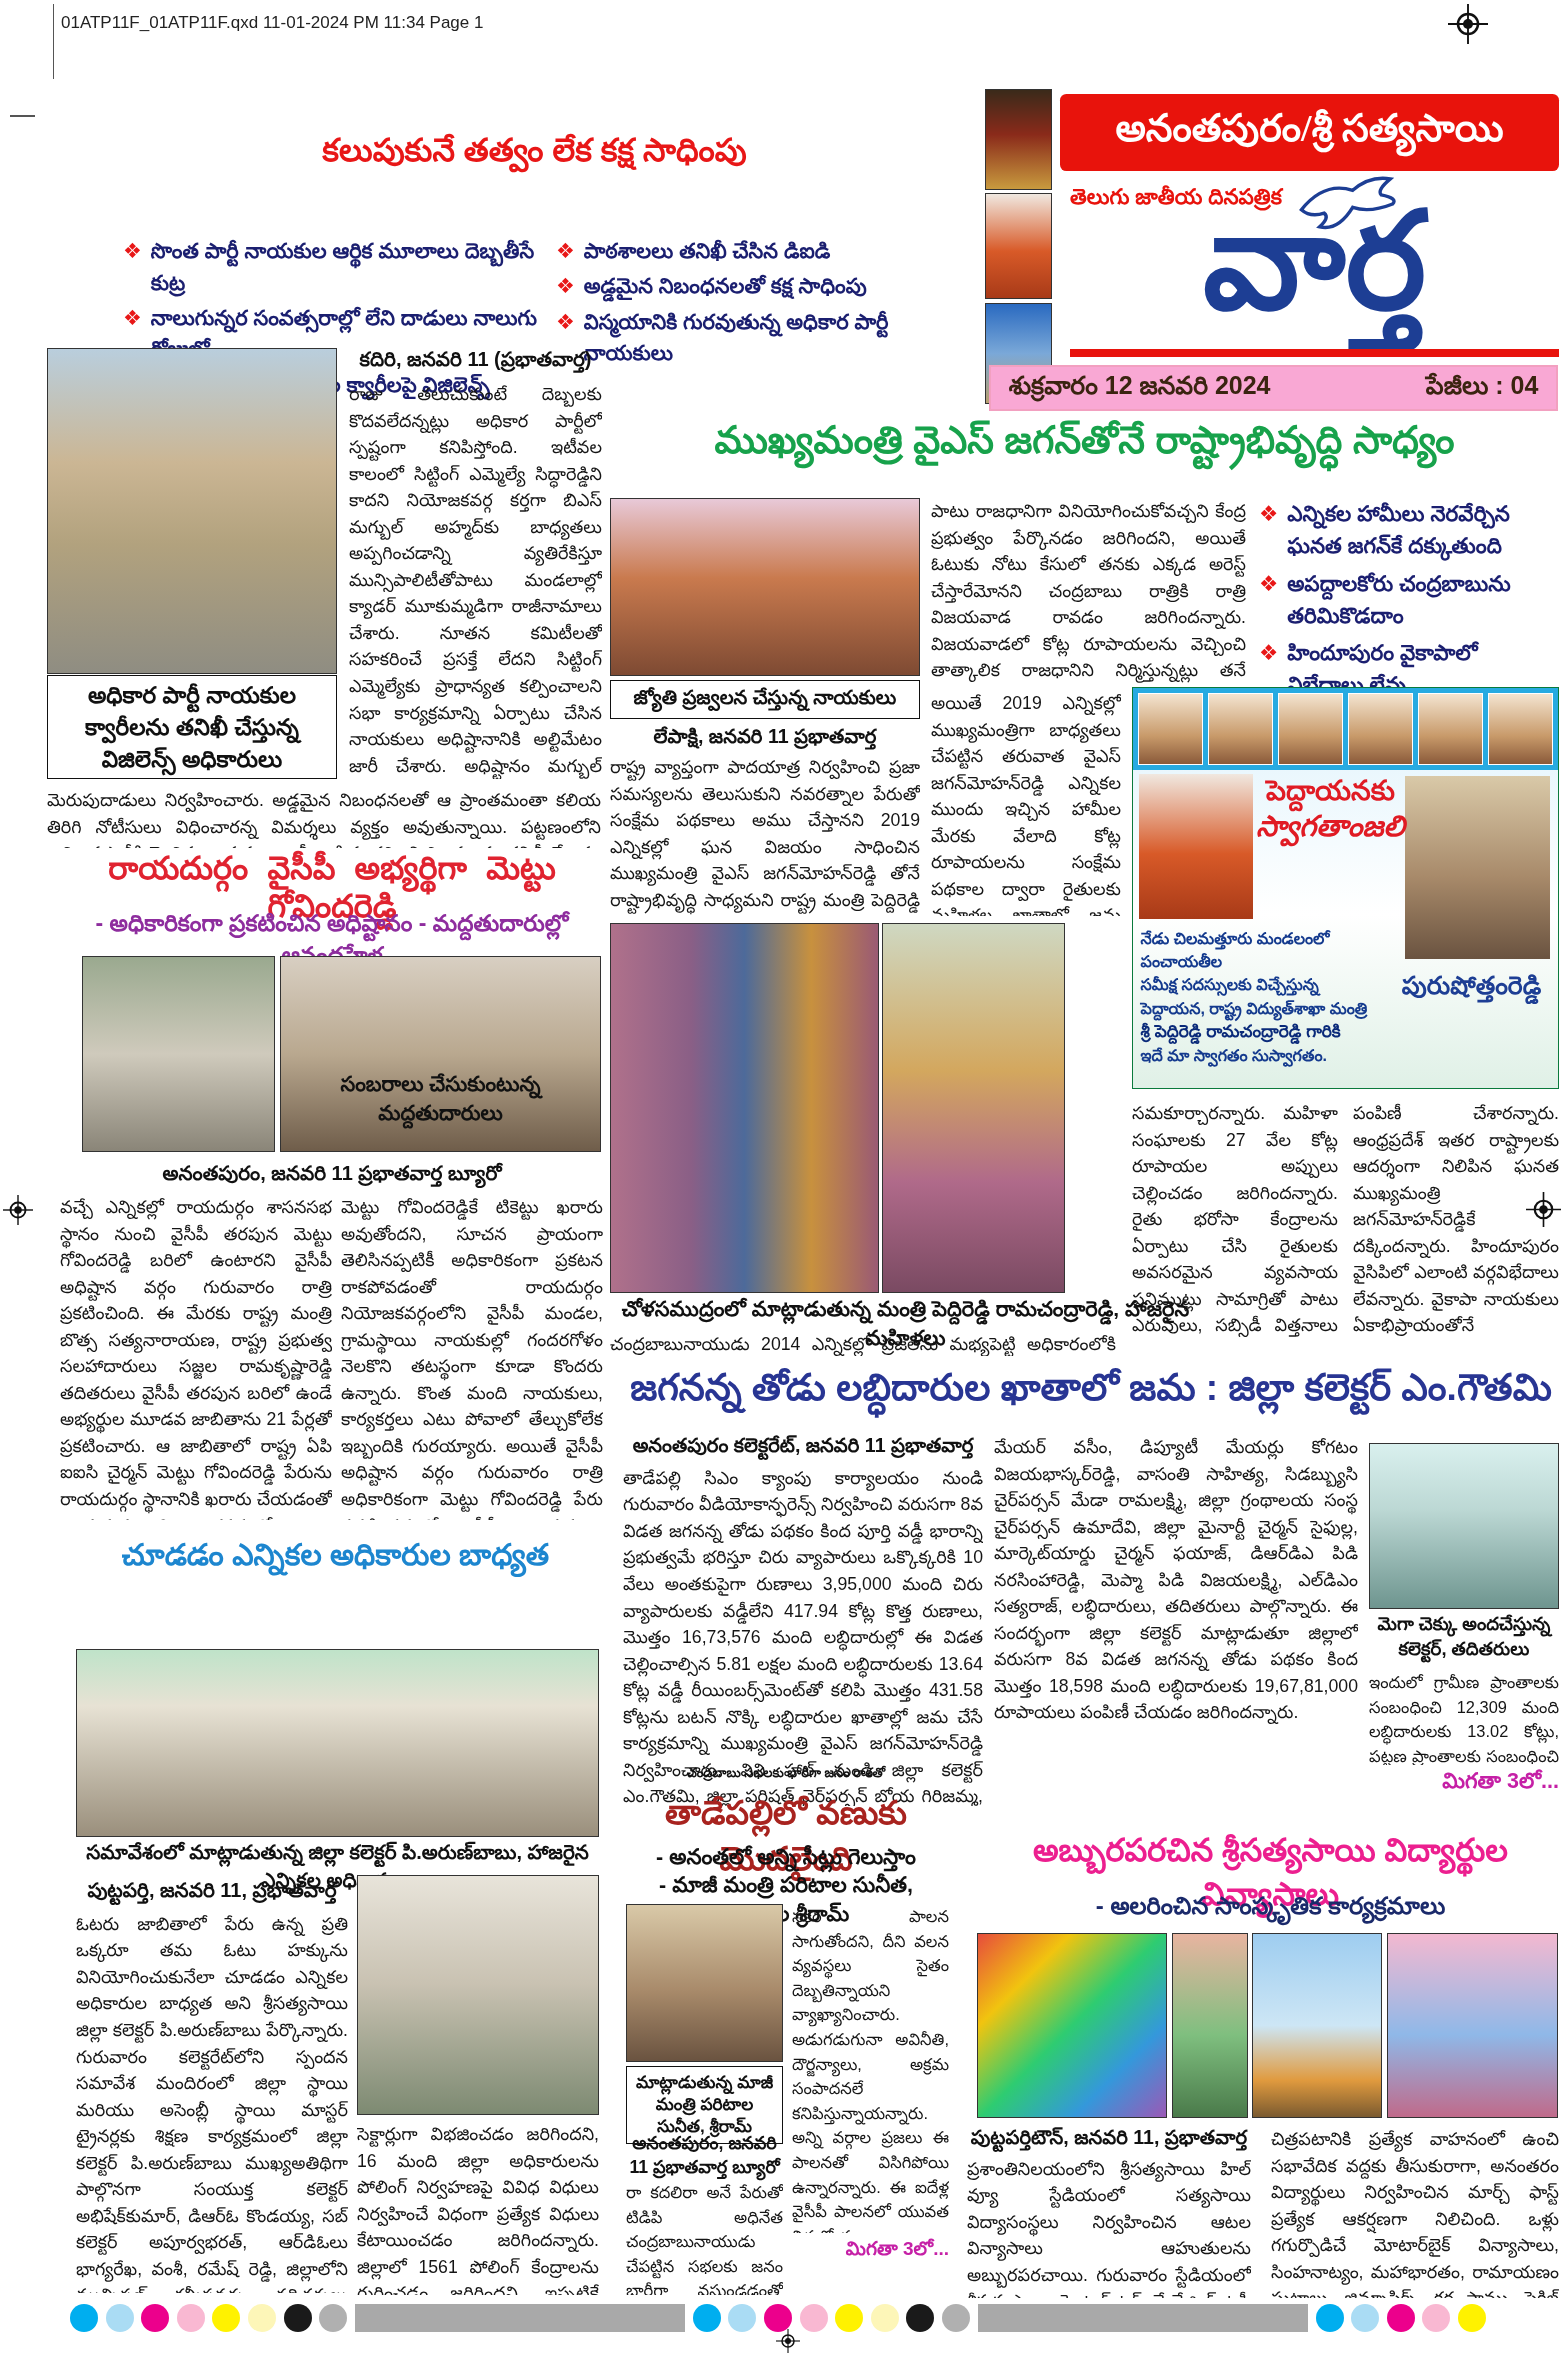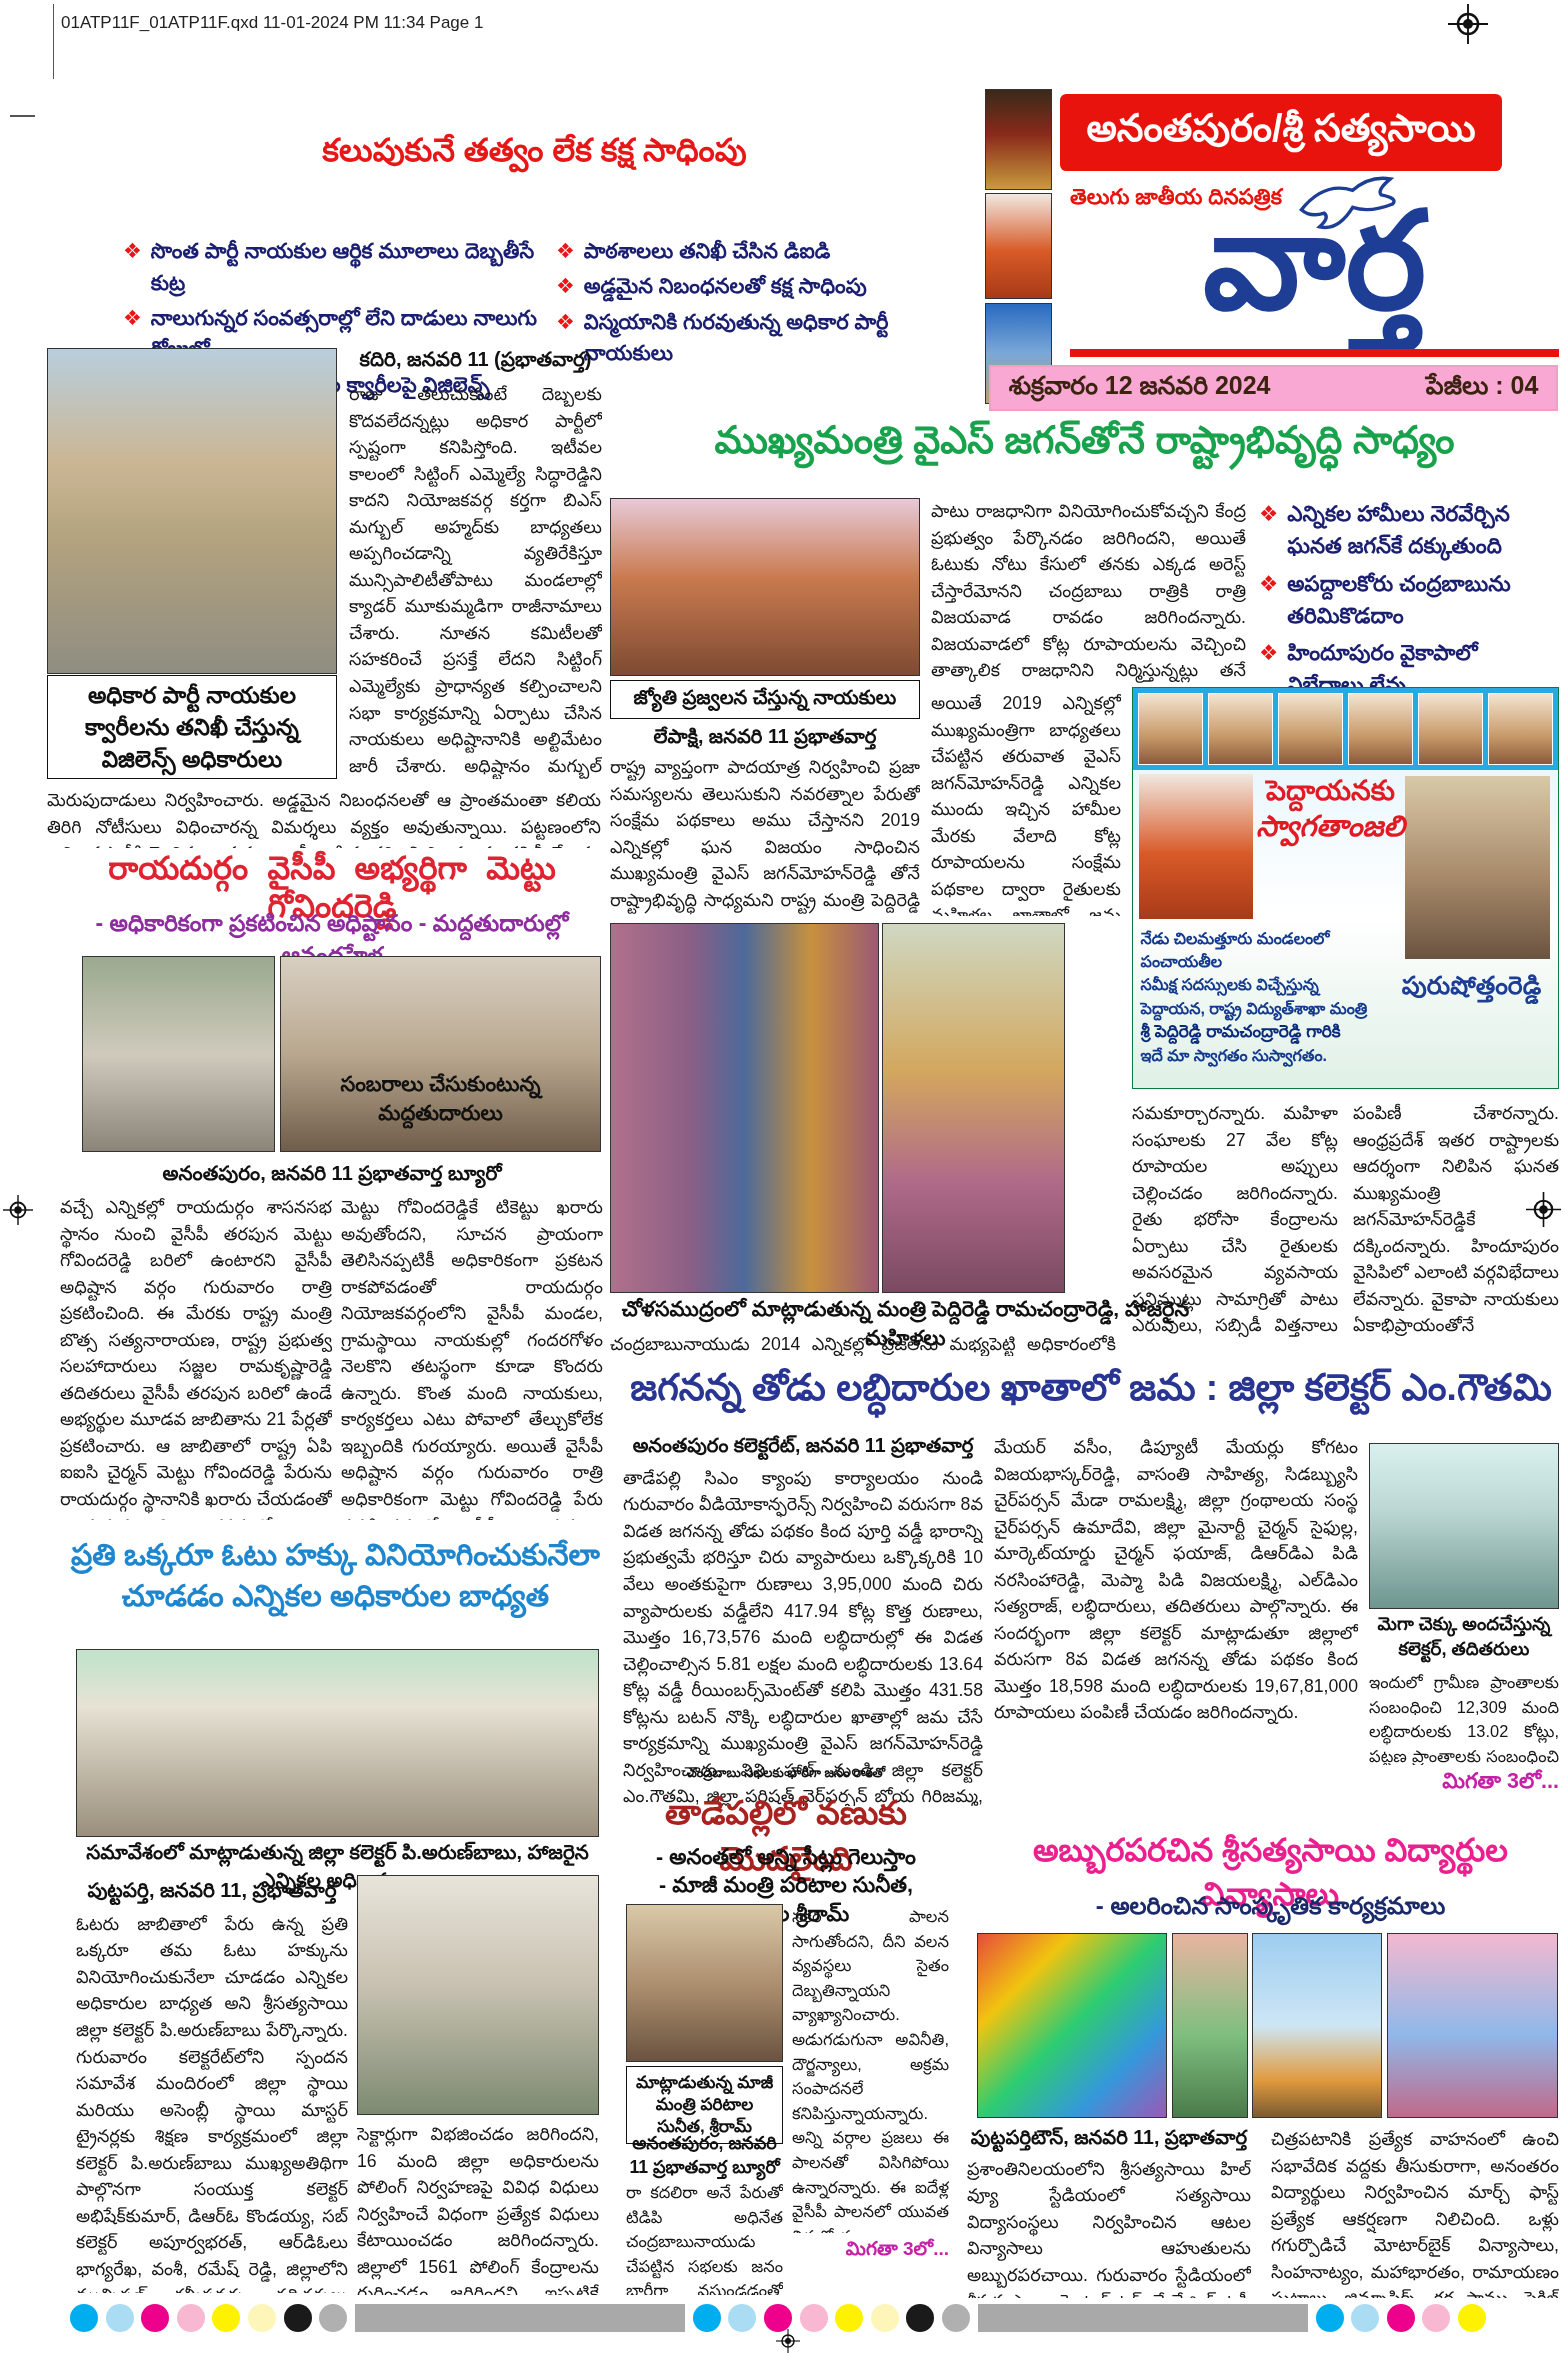--- a/index.html
+++ b/index.html
@@ -88,21 +88,21 @@
   <line x1="32" y1="0" x2="32" y2="64" stroke="#111" stroke-width="3"></line>
     <line x1="0" y1="32" x2="64" y2="32" stroke="#111" stroke-width="3"></line>
   <circle cx="32" cy="32" r="16" fill="none" stroke="#111" stroke-width="4"></circle>
     <circle cx="32" cy="32" r="8" fill="#111"></circle>
 </svg>
 
 <div class="abs photo ph-deity" style="left:985px;top:89px;width:67px;height:101px;"></div>
 <div class="abs photo ph-baba" style="left:985px;top:193px;width:67px;height:106px;"></div>
 <div class="abs photo ph-nandi" style="left:985px;top:303px;width:67px;height:101px;"></div>
 
-<div class="abs redbanner" style="left:1060px;top:94px;width:442px;height:77px;font-size:38px;">
+<div class="abs redbanner" style="left:1060px;top:94px;width:499px;height:77px;font-size:38px;font-family:Liberation Serif, serif;">
   <span>అనంతపురం/శ్రీ సత్యసాయి</span>
 </div>
 <div class="abs bold" style="left:1070px;top:185px;width:291px;font-size:21.5px;color:#e8130c;">తెలుగు జాతీయ దినపత్రిక</div>
 <svg class="abs" style="left:1290px;top:169px;" width="114" height="70" viewBox="0 0 100 60">
   <path d="M10 35 Q30 10 55 18 Q70 5 88 8 Q76 18 80 22 Q95 25 90 30 Q70 38 55 33 Q42 54 26 50 Q35 42 30 38 Q18 42 10 35 Z" fill="#ffffff" stroke="#1d3e94" stroke-width="3"></path>
 </svg>
 <div class="abs ctr" style="left:1070px;top:187px;width:489px;height:158px;font-size:136px;font-weight:800;color:#1d3e94;line-height:1.1;">వార్త</div>
 <div class="abs" style="left:1070px;top:349px;width:489px;height:8.2px;background:#e8130c;"></div>
 <div class="abs datestrip" style="left:989px;top:365px;width:569px;height:46px;">
   <span>శుక్రవారం  12  జనవరి  2024</span>
@@ -213,21 +213,20 @@
 <div class="abs ctr hl-crimson" style="left:60px;top:852px;width:544px;font-size:32px;line-height:1.2;">రాయదుర్గం వైసీపీ అభ్యర్థిగా మెట్టు గోవిందరెడ్డి</div>
 <div class="abs ctr hl-purple" style="left:60px;top:910px;width:544px;font-size:23px;">- అధికారికంగా ప్రకటించిన అధిష్టానం - మద్దతుదారుల్లో ఆనందహేళ</div>
 <div class="abs photo ph-group" style="left:82px;top:956px;width:193px;height:196px;"></div>
 <div class="abs photo ph-indoor" style="left:280px;top:956px;width:321px;height:196px;"></div>
 <div class="abs capbox" style="left:284px;top:1082px;width:313px;height:38px;font-size:21px;border:none;background:rgba(255,255,255,0.0);">సంబరాలు చేసుకుంటున్న మద్దతుదారులు</div>
 <div class="abs dateline" style="left:60px;top:1162px;width:544px;font-size:20px;">అనంతపురం, జనవరి 11 ప్రభాతవార్త బ్యూరో</div>
 <div class="abs bodytxt" style="left:60px;top:1194px;width:272px;height:326px;">వచ్చే ఎన్నికల్లో రాయదుర్గం శాసనసభ స్థానం నుంచి వైసీపీ తరపున మెట్టు గోవిందరెడ్డి బరిలో ఉంటారని వైసీపీ అధిష్టాన వర్గం గురువారం రాత్రి ప్రకటించింది. ఈ మేరకు రాష్ట్ర మంత్రి బొత్స సత్యనారాయణ, రాష్ట్ర ప్రభుత్వ సలహాదారులు సజ్జల రామకృష్ణారెడ్డి తదితరులు వైసీపీ తరపున బరిలో ఉండే అభ్యర్థుల మూడవ జాబితాను 21 పేర్లతో ప్రకటించారు. ఆ జాబితాలో రాష్ట్ర ఏపి ఐఐసి చైర్మన్ మెట్టు గోవిందరెడ్డి పేరును రాయదుర్గం స్థానానికి ఖరారు చేయడంతో రాయదుర్గం నియోజకవర్గంలో మెట్టు మద్దతు దారుల్లో ఆనందోత్సవాలు నెలకొన్నాయి. రాయదుర్గం పట్టణంలోని మెట్టు గోవిందరెడ్డి స్వగృహానికి పలువురు వైసీపీ కార్యకర్తలు, అభిమానులు తరలి వచ్చి మెట్టు గోవిందరెడ్డికి శుభాకాంక్షలు తెలియజేశారు. కొందరు వైసీపీ నాయకులు స్వీట్లు పంచుకున్నారు.</div>
 <div class="abs bodytxt" style="left:341px;top:1194px;width:262px;height:326px;">మెట్టు గోవిందరెడ్డికే టికెట్టు ఖరారు అవుతోందని, సూచన ప్రాయంగా తెలిసినప్పటికీ అధికారికంగా ప్రకటన రాకపోవడంతో రాయదుర్గం నియోజకవర్గంలోని వైసీపీ మండల, గ్రామస్థాయి నాయకుల్లో గందరగోళం నెలకొని తటస్థంగా కూడా కొందరు ఉన్నారు. కొంత మంది నాయకులు, కార్యకర్తలు ఎటు పోవాలో తేల్చుకోలేక ఇబ్బందికి గురయ్యారు. అయితే వైసీపీ అధిష్టాన వర్గం గురువారం రాత్రి అధికారికంగా మెట్టు గోవిందరెడ్డి పేరు ప్రకటించడంతో వైసీపీ నాయకులు, కార్యకర్తలు, అభిమానుల్లో సస్పెన్స్ వీడినట్లైంది. వివాద రహితుడుగా.. పారిశ్రామిక వేత్తగా గుర్తింపు ఉన్న మెట్టు గోవిందరెడ్డి రాబోవు ఎన్నికల్లో వైసీపీ తరపున బరిలో దిగుతుండడం చర్చనీయాంశంగా మారింది. టిడిపి తరపున మాజీ మంత్రి కాలవ శ్రీనివాసులు పేరు దాదాపు ఖరారైనట్లే చెప్పవచ్చు.</div>
 
 <div class="abs ctr hl-blue" style="left:70px;top:1535px;width:531px;font-size:30px;line-height:1.35;">
-  <div>ప్రతి ఒక్కరూ ఓటు హక్కు వినియోగించుకునేలా</div>
   <div>చూడడం ఎన్నికల అధికారుల బాధ్యత</div>
 </div>
 <div class="abs photo ph-meeting" style="left:76px;top:1649px;width:523px;height:188px;"></div>
 <div class="abs ctr bold" style="left:76px;top:1841px;width:523px;font-size:20px;">సమావేశంలో మాట్లాడుతున్న జిల్లా కలెక్టర్ పి.అరుణ్‌బాబు, హాజరైన ఎన్నికల అధికారులు</div>
 <div class="abs" style="left:76px;top:1879px;width:272px;height:417px;">
   <div class="dateline" style="font-size:20px;margin-bottom:3.8px;">పుట్టపర్తి, జనవరి 11, ప్రభాతవార్త</div>
   <div class="bodytxt" style="height:382px;">ఓటరు జాబితాలో పేరు ఉన్న ప్రతి ఒక్కరూ తమ ఓటు హక్కును వినియోగించుకునేలా చూడడం ఎన్నికల అధికారుల బాధ్యత అని శ్రీసత్యసాయి జిల్లా కలెక్టర్ పి.అరుణ్‌బాబు పేర్కొన్నారు. గురువారం కలెక్టరేట్‌లోని స్పందన సమావేశ మందిరంలో జిల్లా స్థాయి మరియు అసెంబ్లీ స్థాయి మాస్టర్ ట్రైనర్లకు శిక్షణ కార్యక్రమంలో జిల్లా కలెక్టర్ పి.అరుణ్‌బాబు ముఖ్యఅతిథిగా పాల్గొనగా సంయుక్త కలెక్టర్ అభిషేక్‌కుమార్, డిఆర్‌ఓ కొండయ్య, సబ్ కలెక్టర్ అపూర్వభరత్, ఆర్‌డిఓలు భాగ్యరేఖ, వంశీ, రమేష్ రెడ్డి, జిల్లాలోని మున్సిపల్ కమీషనర్లు తదితరులు పాల్గొన్నారు. ఈ సందర్భంగా కలెక్టర్ మాట్లాడుతూ, ఈవిఎంలు, వివి పాట్‌ల ఓటర్లకు విశ్వాసం కలిగేలా వివరించాలని, స్వీప్ ఆధ్వర్యంలో అవగాహన కార్యక్రమాలు చేపట్టాలన్నారు. రాబోయే ఎన్నికలకు 12 వేల మంది సిబ్బందిని నియమించడం జరుగుతుందని, శిక్షణ పొందిన మాస్టర్ ట్రైనర్లు నియోజకవర్గంలోని పిఓలు, ఎపిఓలకు కూడా శిక్షణ ఇవ్వాలన్నారు. డెమోస్ట్రేషన్ ఇచ్చే టప్పుడు జాగ్రత్తగా చర్యలు చేపట్టాలన్నారు. బ్యాలెట్స్ యూనిట్‌లు 180</div>
 </div>
 <div class="abs photo ph-audience" style="left:357px;top:1875px;width:242px;height:240px;"></div>
 <div class="abs bodytxt" style="left:357px;top:2121px;width:242px;height:174px;">సెక్టార్లుగా విభజించడం జరిగిందని, 16 మంది జిల్లా అధికారులను పోలింగ్ నిర్వహణపై వివిధ విధులు నిర్వహించే విధంగా ప్రత్యేక విధులు కేటాయించడం జరిగిందన్నారు. జిల్లాలో 1561 పోలింగ్ కేంద్రాలను గుర్తించడం జరిగిందని, ఇప్పటికే సెక్టార్ ఆఫీసర్లకు శిక్షణ కార్యక్రమాలు నిర్వహించడం జరిగిందన్నారు. దివ్యాంగులు ఓటు వేసేందుకు అవసరమైన రవాణా, పోలింగ్ కేంద్రాలలో సులభంగా ప్రవేశించేందుకు ప్రత్యేక చర్యలు చేపట్టాలని, నియోజకవర్గానికి సుమారు 10 మంది మాస్టర్ ట్రైనర్లను నియమించడం జరిగిందన్నారు. ఎలాంటి సందేహాలు ఉన్న ఈ శిక్షణ కార్యక్రమాలను సద్వినియోగం చేసుకోవాలని జిల్లా కలెక్టర్ తెలిపారు. ఈ కార్యక్రమంలో తహశీల్దార్‌లు కమీషనర్లు, ఎంపిడిఓలు, మాస్టర్ ట్రైనర్లు తదితరులు పాల్గొన్నారు.</div>

